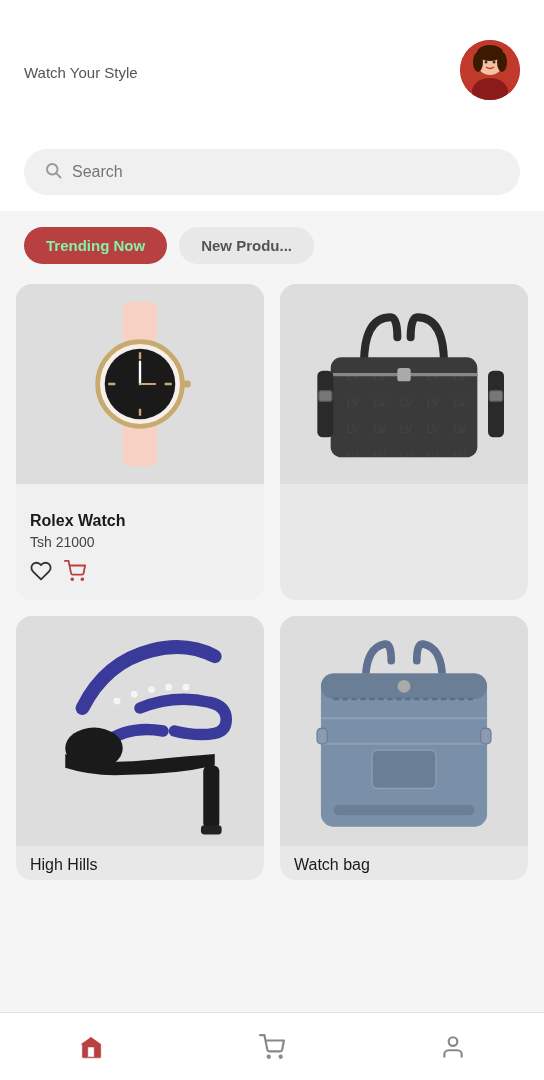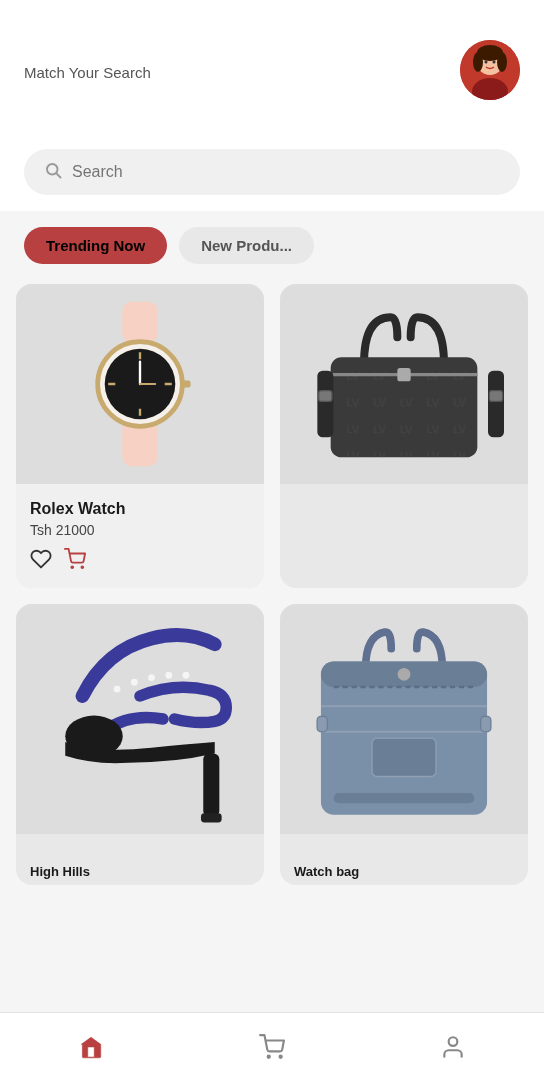--- a/index.html
+++ b/index.html
@@ -103,21 +103,21 @@
       font-size: 15px;
       font-weight: 600;
       cursor: pointer;
       white-space: nowrap;
       border: none;
       outline: none;
     }
 
     .tab.active {
       background: #b84040;
-      color: #000000;
+      color: #86efac;
     }
 
     .tab.inactive {
       background: #e8e8e8;
       color: #555;
     }
 
     .products-grid {
       display: grid;
       grid-template-columns: 1fr 1fr;
@@ -142,21 +142,21 @@
       overflow: hidden;
     }
 
     .product-image-area svg {
       width: 100%;
       height: 100%;
       object-fit: contain;
     }
 
     .product-info {
-      padding: 16px 14px 14px;
+      padding: 28px 14px 14px;
       background: #f0f0f0;
     }
 
     .product-name {
       font-size: 16px;
       font-weight: 700;
       color: #1a1a1a;
       margin-bottom: 4px;
     }
 
@@ -188,24 +188,23 @@
       font-size: 22px;
       color: #b84040;
       line-height: 1;
     }
 
     .partial-info {
       padding: 10px 14px 6px;
     }
 
     .partial-name {
-      font-size: 13px;
-      font-weight: 700;
+      font-size: 16px;
+      font-weight: 400;
       color: #1a1a1a;
-      margin-top: 20px;
     }
 
     
     .bottom-nav {
       position: fixed;
       bottom: 0;
       left: 0;
       width: 544px;
       height: 68px;
       background: #fff;
@@ -250,21 +249,21 @@
     .laptop-bag-img {
       width: 160px;
       height: 180px;
     }
   </style>
 </head>
 <body>
 
 <div class="header">
   <div class="greeting-block">
-    <div class="subtitle">Match Your Search</div>
+    <div class="subtitle">Watch Your Style</div>
   </div>
   <div class="avatar">
 
     <svg viewBox="0 0 60 60" xmlns="http://www.w3.org/2000/svg">
       <circle cx="30" cy="30" r="30" fill="#c0392b"></circle>
 
       <ellipse cx="30" cy="52" rx="18" ry="14" fill="#8b1a1a"></ellipse>
 
       <circle cx="30" cy="22" r="13" fill="#f4c2a1"></circle>
 

